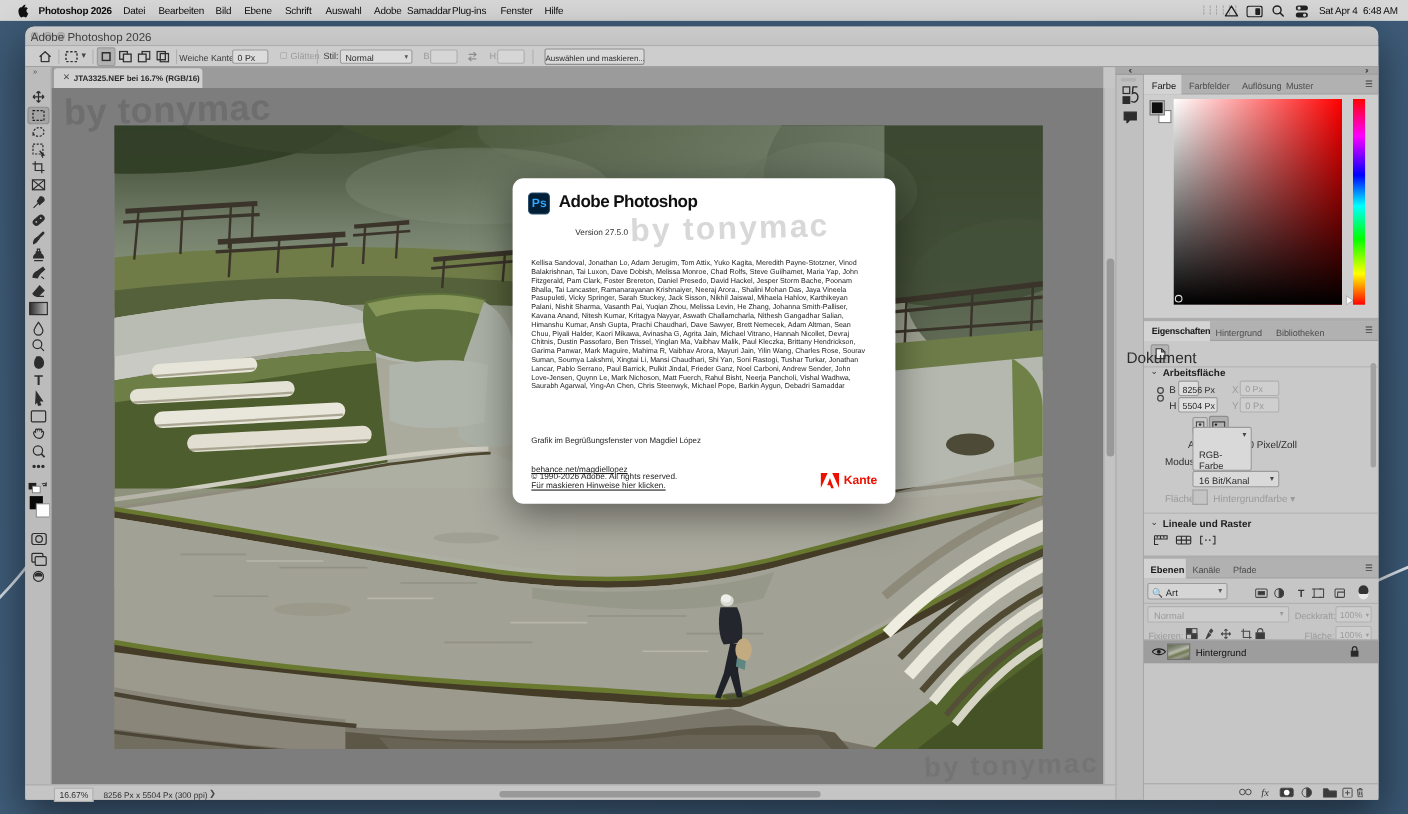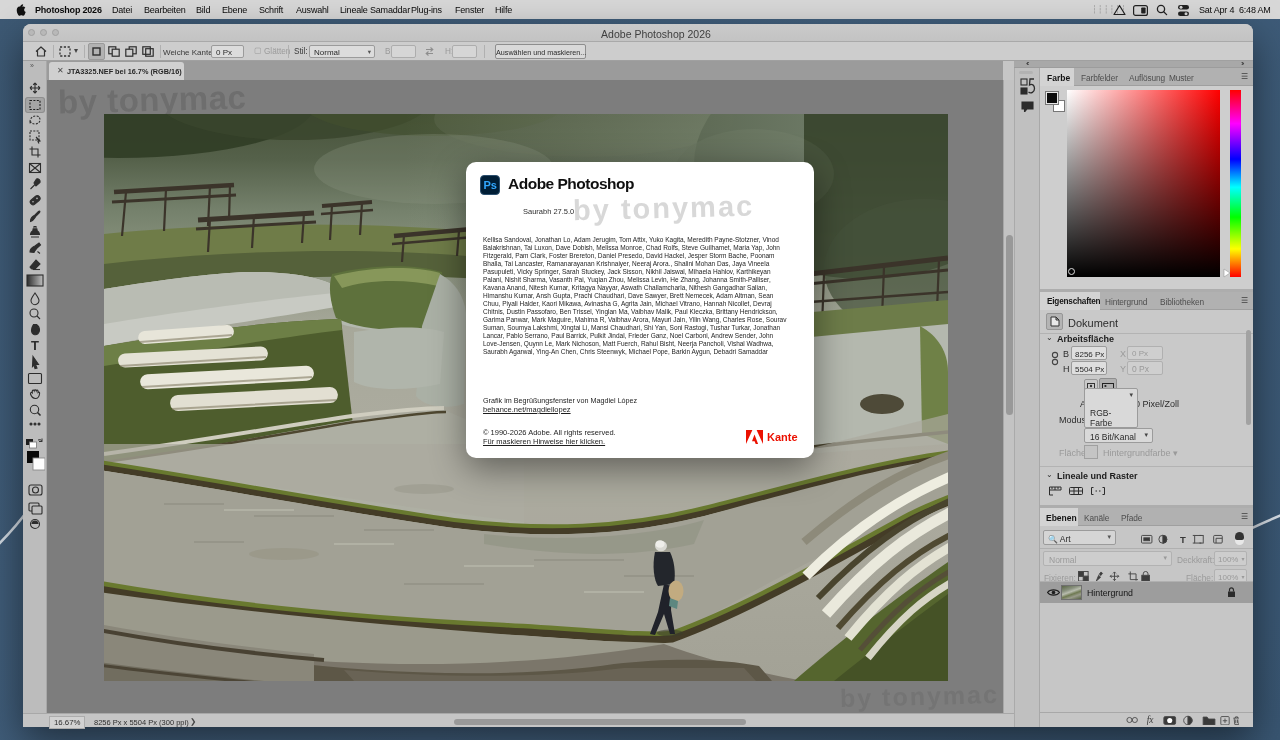--- a/index.html
+++ b/index.html
@@ -14,21 +14,21 @@
 #menubar .mi { position:absolute; top:4.5px; }
 
 #win { position:absolute; left:23px; top:24px; width:1230px; height:703px;
   background:#c6c6c6; border-radius:8px 8px 2px 2px;
   box-shadow:0 15px 40px rgba(0,0,0,.5); }
 #titlebar { position:absolute; left:23px; top:24px; width:1230px; height:18px;
   background:linear-gradient(#cacaca,#c3c3c3); border-radius:8px 8px 0 0;
   border-bottom:1px solid #a9a9a9; }
 .tl { position:absolute; top:29px; width:7px; height:7px; border-radius:50%;
   background:#b8b8b8; border:1px solid #a0a0a0; }
-#title { position:absolute; left:41px; width:1230px; text-align:center; top:28px;
+#title { position:absolute; left:28px; width:1230px; text-align:left; top:28px;
   font-size:10.5px; color:#404040; }
 
 #opts { position:absolute; left:23px; top:42px; width:1230px; height:19px;
   background:#cdcdcd; border-bottom:1px solid #a0a0a0; font-size:9px; color:#3a3a3a; }
 .osep { position:absolute; top:45px; height:13px; width:1px; background:#b0b0b0; }
 .inp { position:absolute; background:#dcdcdc; border:1px solid #9b9b9b;
   font-size:8.5px; color:#2a2a2a; border-radius:2px; }
 .dim { color:#9a9a9a; }
 
 #tools { position:absolute; left:23px; top:61px; width:24px; height:652px;
@@ -74,21 +74,21 @@
   <svg class="abs" style="left:14px;top:3px" width="13" height="14" viewBox="0 0 13 14">
     <path d="M9.1 1.2c.1.9-.3 1.7-.8 2.3-.6.6-1.4 1.1-2.2 1-.1-.8.3-1.7.8-2.2C7.5 1.7 8.4 1.3 9.1 1.2zM10.9 11.1c-.4.9-.9 1.7-1.6 1.7-.7 0-1-.5-1.9-.5-.9 0-1.2.5-1.9.5-.7 0-1.3-.9-1.8-1.8C2.7 9.2 2.3 6.3 3.4 4.8c.5-.8 1.3-1.2 2.1-1.2.8 0 1.3.5 1.9.5.6 0 1-.5 1.9-.5.7 0 1.5.4 2 1.1-1.8 1-1.5 3.6.4 4.4-.3.7-.5 1.1-.8 2z" fill="#111"></path>
   </svg>
   <span class="mi" style="left:35px;font-weight:bold">Photoshop 2026</span>
   <span class="mi" style="left:112px">Datei</span>
   <span class="mi" style="left:144px">Bearbeiten</span>
   <span class="mi" style="left:196px">Bild</span>
   <span class="mi" style="left:222px">Ebene</span>
   <span class="mi" style="left:259px">Schrift</span>
   <span class="mi" style="left:296px">Auswahl</span>
-  <span class="mi" style="left:340px">Lineale</span>
+  <span class="mi" style="left:340px">Adobe</span>
   <span class="mi" style="left:370px">Samaddar</span>
   <span class="mi" style="left:411px">Plug-ins</span>
   <span class="mi" style="left:455px">Fenster</span>
   <span class="mi" style="left:495px">Hilfe</span>
   <span class="mi" style="left:1092px;color:#9b9b9b;font-size:8px;letter-spacing:1px">┆┆┆┆┆┆</span>
   <svg class="abs" style="left:1113px;top:4px" width="13" height="12" viewBox="0 0 13 12">
       <path d="M6.5 1.5 L12 10.5 L1 10.5 Z" fill="none" stroke="#222" stroke-width="1.2" stroke-linejoin="round"></path>
     </svg>
   <svg class="abs" style="left:1133px;top:4.5px" width="15" height="11" viewBox="0 0 15 11">
       <rect x="0.6" y="0.6" width="13.8" height="9.8" rx="2" fill="none" stroke="#222" stroke-width="1.2"></rect>
@@ -294,21 +294,21 @@
 </svg>
 
 <div id="panels"></div>
 <div class="abs" style="left:1014px;top:61px;width:239px;height:7px;background:#a8a8a8;border-bottom:1px solid #9c9c9c"></div>
 <span class="txt" style="left:1026px;top:59px;font-size:8px;color:#333;letter-spacing:-2px">‹‹</span>
 <span class="txt" style="left:1241px;top:59px;font-size:8px;color:#333;letter-spacing:-2px">››</span>
 <div class="abs" style="left:1019px;top:71px;width:14px;height:3px;background:#b2b2b2;border-radius:1.5px"></div>
 
 <div class="abs" style="left:1040px;top:68px;width:213px;height:18px;background:#b1b1b1;border-bottom:1px solid #9f9f9f"></div>
 <div class="abs" style="left:1040px;top:68px;width:34px;height:18px;background:#d3d3d3"></div>
-<span class="txt" style="left:1047px;top:73px;font-size:8.5px;font-weight:bold;color:#141414">Farbe</span>
+<span class="txt" style="left:1047px;top:73px;font-size:8.5px;font-weight:normal;color:#141414">Farbe</span>
 <span class="txt" style="left:1081px;top:73px;font-size:8.3px;letter-spacing:-0.1px;color:#4e4e4e">Farbfelder</span>
 <span class="txt" style="left:1129px;top:73px;font-size:8.3px;letter-spacing:-0.1px;color:#4e4e4e">Auflösung</span>
 <span class="txt" style="left:1169px;top:73px;font-size:8.3px;letter-spacing:-0.1px;color:#4e4e4e">Muster</span>
 <span class="txt" style="left:1241px;top:72px;font-size:8px;color:#3e3e3e">☰</span>
 <div class="abs" style="left:1040px;top:86px;width:213px;height:203px;background:#cecece"></div>
 <div class="abs" style="left:1053px;top:100px;width:12px;height:12px;background:#fff;border:1px solid #777"></div>
 <div class="abs" style="left:1046px;top:92px;width:12px;height:12px;background:#0d0d0d;border:1px solid #e8e8e8;outline:1px solid #777"></div>
 <div class="abs" style="left:1067px;top:90px;width:153px;height:187px;
   background:linear-gradient(to bottom, rgba(0,0,0,0), #000), linear-gradient(to right, #fff, #f00);"></div>
 <div class="abs" style="left:1068px;top:268px;width:7px;height:7px;border:1.2px solid #ddd;border-radius:50%"></div>
@@ -323,30 +323,30 @@
 <div class="abs" style="left:1040px;top:292px;width:60px;height:18px;background:#d3d3d3"></div>
 <span class="txt" style="left:1047px;top:297px;font-size:8.2px;letter-spacing:-0.2px;font-weight:bold;color:#141414">Eigenschaften</span>
 <span class="txt" style="left:1105px;top:297px;font-size:8.3px;letter-spacing:-0.1px;color:#4e4e4e">Hintergrund</span>
 <span class="txt" style="left:1160px;top:297px;font-size:8.3px;letter-spacing:-0.1px;color:#4e4e4e">Bibliotheken</span>
 <span class="txt" style="left:1241px;top:296px;font-size:8px;color:#3e3e3e">☰</span>
 <div class="abs" style="left:1040px;top:310px;width:213px;height:195px;background:#c9c9c9"></div>
 <div class="abs" style="left:1046px;top:313px;width:17px;height:17px;background:#b4b4b4;border:1px solid #969696;border-radius:2px"></div>
 <svg class="abs" style="left:1050px;top:316px" width="10" height="11" viewBox="0 0 10 11">
     <path d="M1 1 H6 L9 4 V10 H1 Z M6 1 V4 H9" fill="#e8e8e8" stroke="#333" stroke-width="1"></path>
   </svg>
-<span class="txt" style="left:1068px;top:317px;font-size:11px;color:#2c2c2c">Dokument</span>
+<span class="txt" style="left:1024px;top:317px;font-size:14px;color:#2c2c2c">Dokument</span>
 <div class="abs" style="left:1040px;top:333px;width:213px;height:1px;background:#b3b3b3"></div>
 <span class="txt" style="left:1046px;top:333px;font-size:8px;color:#333">⌄</span>
 <span class="txt" style="left:1057px;top:334px;font-size:9px;font-weight:bold;color:#1c1c1c">Arbeitsfläche</span>
 <svg class="abs" style="left:1051px;top:350px" width="8" height="18" viewBox="0 0 8 18">
     <circle cx="4" cy="5" r="2.6" fill="none" stroke="#444" stroke-width="1.1"></circle>
     <circle cx="4" cy="12" r="2.6" fill="none" stroke="#444" stroke-width="1.1"></circle>
   </svg>
 <span class="txt" style="left:1063px;top:349px;font-size:9px;color:#2c2c2c">B</span>
-<div class="inp" style="left:1071px;top:346px;width:36px;height:14px;padding:2.5px 3px;background:#dedede;font-size:8px;white-space:nowrap">8256 Px</div>
+<div class="inp" style="left:1071px;top:346px;width:19px;height:14px;padding:2.5px 3px;background:#dedede;font-size:8px;white-space:nowrap">8256 Px</div>
 <span class="txt dim" style="left:1120px;top:349px;font-size:9px">X</span>
 <div class="inp dim" style="left:1127px;top:346px;width:36px;height:14px;padding:2px 4px;background:#cfcfcf;border-color:#b0b0b0;color:#9a9a9a;font-size:8px">0 Px</div>
 <span class="txt" style="left:1063px;top:364px;font-size:9px;color:#2c2c2c">H</span>
 <div class="inp" style="left:1071px;top:361px;width:36px;height:14px;padding:2.5px 3px;background:#dedede;font-size:8px;white-space:nowrap">5504 Px</div>
 <span class="txt dim" style="left:1120px;top:364px;font-size:9px">Y</span>
 <div class="inp dim" style="left:1127px;top:361px;width:36px;height:14px;padding:2px 4px;background:#cfcfcf;border-color:#b0b0b0;color:#9a9a9a">0 Px</div>
 <div class="abs" style="left:1084px;top:379px;width:14px;height:16px;border:1px solid #979797;border-radius:2px"></div>
 <svg class="abs" style="left:1087px;top:383px" width="8" height="9" viewBox="0 0 8 9">
     <rect x="0.5" y="0.5" width="7" height="8" fill="none" stroke="#333"></rect>
     <circle cx="4" cy="3" r="1.2" fill="#333"></circle>
@@ -354,21 +354,21 @@
   </svg>
 <div class="abs" style="left:1099px;top:378px;width:18px;height:18px;background:#b0b0b0;border:1px solid #8e8e8e;border-radius:2px"></div>
 <svg class="abs" style="left:1102px;top:383px" width="12" height="9" viewBox="0 0 12 9">
     <rect x="0.5" y="0.5" width="11" height="8" fill="none" stroke="#222"></rect>
     <circle cx="3.4" cy="3" r="1.1" fill="#222"></circle>
     <path d="M5 8 C6 5 10 5 11 8 Z" fill="#222"></path>
   </svg>
 <span class="txt" style="left:1080px;top:399px;font-size:9px;color:#2c2c2c">Auflösung: 300 Pixel/Zoll</span>
 <span class="txt" style="left:1059px;top:415px;font-size:9px;color:#2c2c2c">Modus</span>
 <div class="inp" style="left:1084px;top:388px;width:54px;height:15px;padding:19px 5px;background:#d9d9d9">RGB-Farbe<span style="position:absolute;right:4px;top:2px;font-size:7px;color:#444">▾</span></div>
-<div class="inp" style="left:1084px;top:428px;width:69px;height:15px;padding:2.5px 5px;background:#d9d9d9">16 Bit/Kanal<span style="position:absolute;right:4px;top:2px;font-size:7px;color:#444">▾</span></div>
+<div class="inp" style="left:1084px;top:428px;width:79px;height:15px;padding:2.5px 5px;background:#d9d9d9">16 Bit/Kanal<span style="position:absolute;right:4px;top:2px;font-size:7px;color:#444">▾</span></div>
 <span class="txt dim" style="left:1059px;top:448px;font-size:9px">Fläche</span>
 <div class="abs" style="left:1084px;top:445px;width:14px;height:14px;background:#c4c4c4;border:1px solid #a0a0a0"></div>
 <span class="txt dim" style="left:1103px;top:448px;font-size:9px">Hintergrundfarbe ▾</span>
 <div class="abs" style="left:1040px;top:466px;width:213px;height:1px;background:#b3b3b3"></div>
 <span class="txt" style="left:1046px;top:470px;font-size:8px;color:#333">⌄</span>
 <span class="txt" style="left:1057px;top:471px;font-size:9px;font-weight:bold;color:#1c1c1c">Lineale und Raster</span>
 <svg class="abs" style="left:1049px;top:486px" width="60" height="10" viewBox="0 0 60 10">
   <g stroke="#2c2c2c" fill="none" stroke-width="1">
     <path d="M0.5 1 V9 H4 M0.5 1 H12 V4 H0.5 M3 1 V3 M6 1 V4 M9 1 V3"></path>
     <g transform="translate(20,0)">
@@ -594,41 +594,41 @@
   <path d="M566 484 l8 3 l-1 8 l-8 -3 Z" fill="#5d8780"></path>
   <ellipse cx="557" cy="432" rx="6" ry="5.2" fill="#d9d9d3"></ellipse>
   <ellipse cx="556" cy="430" rx="4.6" ry="3.8" fill="#eeeeea"></ellipse>
 </g>
 </svg>
 
 <div id="dialog">
   <div class="abs" style="left:14px;top:13px;width:20px;height:20px;background:#001e36;border:1px solid #2c4f6e;border-radius:4px"></div>
   <span class="txt" style="left:17.5px;top:16.5px;font-size:11px;font-weight:bold;color:#31a8ff">Ps</span>
   <span class="txt" style="left:42px;top:13px;font-size:15.5px;font-weight:800;letter-spacing:-0.5px;color:#101010">Adobe Photoshop</span>
-  <span class="txt" style="left:57px;top:45px;font-size:7.5px;color:#2e2e2e">Saurabh 27.5.0</span>
+  <span class="txt" style="left:57px;top:45px;font-size:7.5px;color:#2e2e2e">Version 27.5.0</span>
   <div class="wm" style="left:107px;top:30px;font-size:29px;color:#d8d8d8">by tonymac</div>
   <div class="abs" style="left:17px;top:74px;font-size:6.5px;line-height:8px;color:#1e1e1e;white-space:nowrap">
 Kellisa Sandoval, Jonathan Lo, Adam Jerugim, Tom Attix, Yuko Kagita, Meredith Payne-Stotzner, Vinod<br>
 Balakrishnan, Tai Luxon, Dave Dobish, Melissa Monroe, Chad Rolfs, Steve Guilhamet, Maria Yap, John<br>
 Fitzgerald, Pam Clark, Foster Brereton, Daniel Presedo, David Hackel, Jesper Storm Bache, Poonam<br>
 Bhalla, Tai Lancaster, Ramanarayanan Krishnaiyer, Neeraj Arora., Shalini Mohan Das, Jaya Vineela<br>
 Pasupuleti, Vicky Springer, Sarah Stuckey, Jack Sisson, Nikhil Jaiswal, Mihaela Hahlov, Karthikeyan<br>
 Palani, Nishit Sharma, Vasanth Pai, Yuqian Zhou, Melissa Levin, He Zhang, Johanna Smith-Palliser,<br>
 Kavana Anand, Nitesh Kumar, Kritagya Nayyar, Aswath Challamcharla, Nithesh Gangadhar Salian,<br>
 Himanshu Kumar, Ansh Gupta, Prachi Chaudhari, Dave Sawyer, Brett Nemecek, Adam Altman, Sean<br>
 Chuu, Piyali Halder, Kaori Mikawa, Avinasha G, Agrita Jain, Michael Vitrano, Hannah Nicollet, Devraj<br>
 Chitnis, Dustin Passofaro, Ben Trissel, Yinglan Ma, Vaibhav Malik, Paul Kleczka, Brittany Hendrickson,<br>
 Garima Panwar, Mark Maguire, Mahima R, Vaibhav Arora, Mayuri Jain, Yilin Wang, Charles Rose, Sourav<br>
 Suman, Soumya Lakshmi, Xingtai Li, Mansi Chaudhari, Shi Yan, Soni Rastogi, Tushar Turkar, Jonathan<br>
 Lancar, Pablo Serrano, Paul Barrick, Pulkit Jindal, Frieder Ganz, Noel Carboni, Andrew Sender, John<br>
 Love-Jensen, Quynn Le, Mark Nichoson, Matt Fuerch, Rahul Bisht, Neerja Pancholi, Vishal Wadhwa,<br>
 Saurabh Agarwal, Ying-An Chen, Chris Steenwyk, Michael Pope, Barkin Aygun, Debadri Samaddar
   </div>
   <span class="txt" style="left:17px;top:234px;font-size:7.2px;color:#1e1e1e">Grafik im Begrüßungsfenster von Magdiel López</span>
-  <span class="txt" style="left:17px;top:243px;font-size:7.5px;color:#1e1e1e;text-decoration:underline">behance.net/magdiellopez</span>
+  <span class="txt" style="left:17px;top:260px;font-size:7.5px;color:#1e1e1e;text-decoration:underline">behance.net/magdiellopez</span>
   <span class="txt" style="left:17px;top:266px;font-size:7.5px;color:#1e1e1e">© 1990-2026 Adobe. All rights reserved.</span>
   <span class="txt" style="left:17px;top:275px;font-size:7.5px;color:#1e1e1e;text-decoration:underline">Für maskieren Hinweise hier klicken.</span>
   <svg class="abs" style="left:280px;top:268px" width="17" height="14" viewBox="0 0 17 14">
     <path d="M0 14 V0 H6.4 Z" fill="#eb1000"></path>
     <path d="M17 14 V0 H10.6 Z" fill="#eb1000"></path>
     <path d="M8.5 4.6 L12.1 14 H9.7 L8.6 11.2 H6 Z" fill="#eb1000"></path>
   </svg>
   <span class="txt" style="left:301px;top:268.5px;font-size:11px;font-weight:bold;color:#eb1000">Kante</span>
 </div>
 

